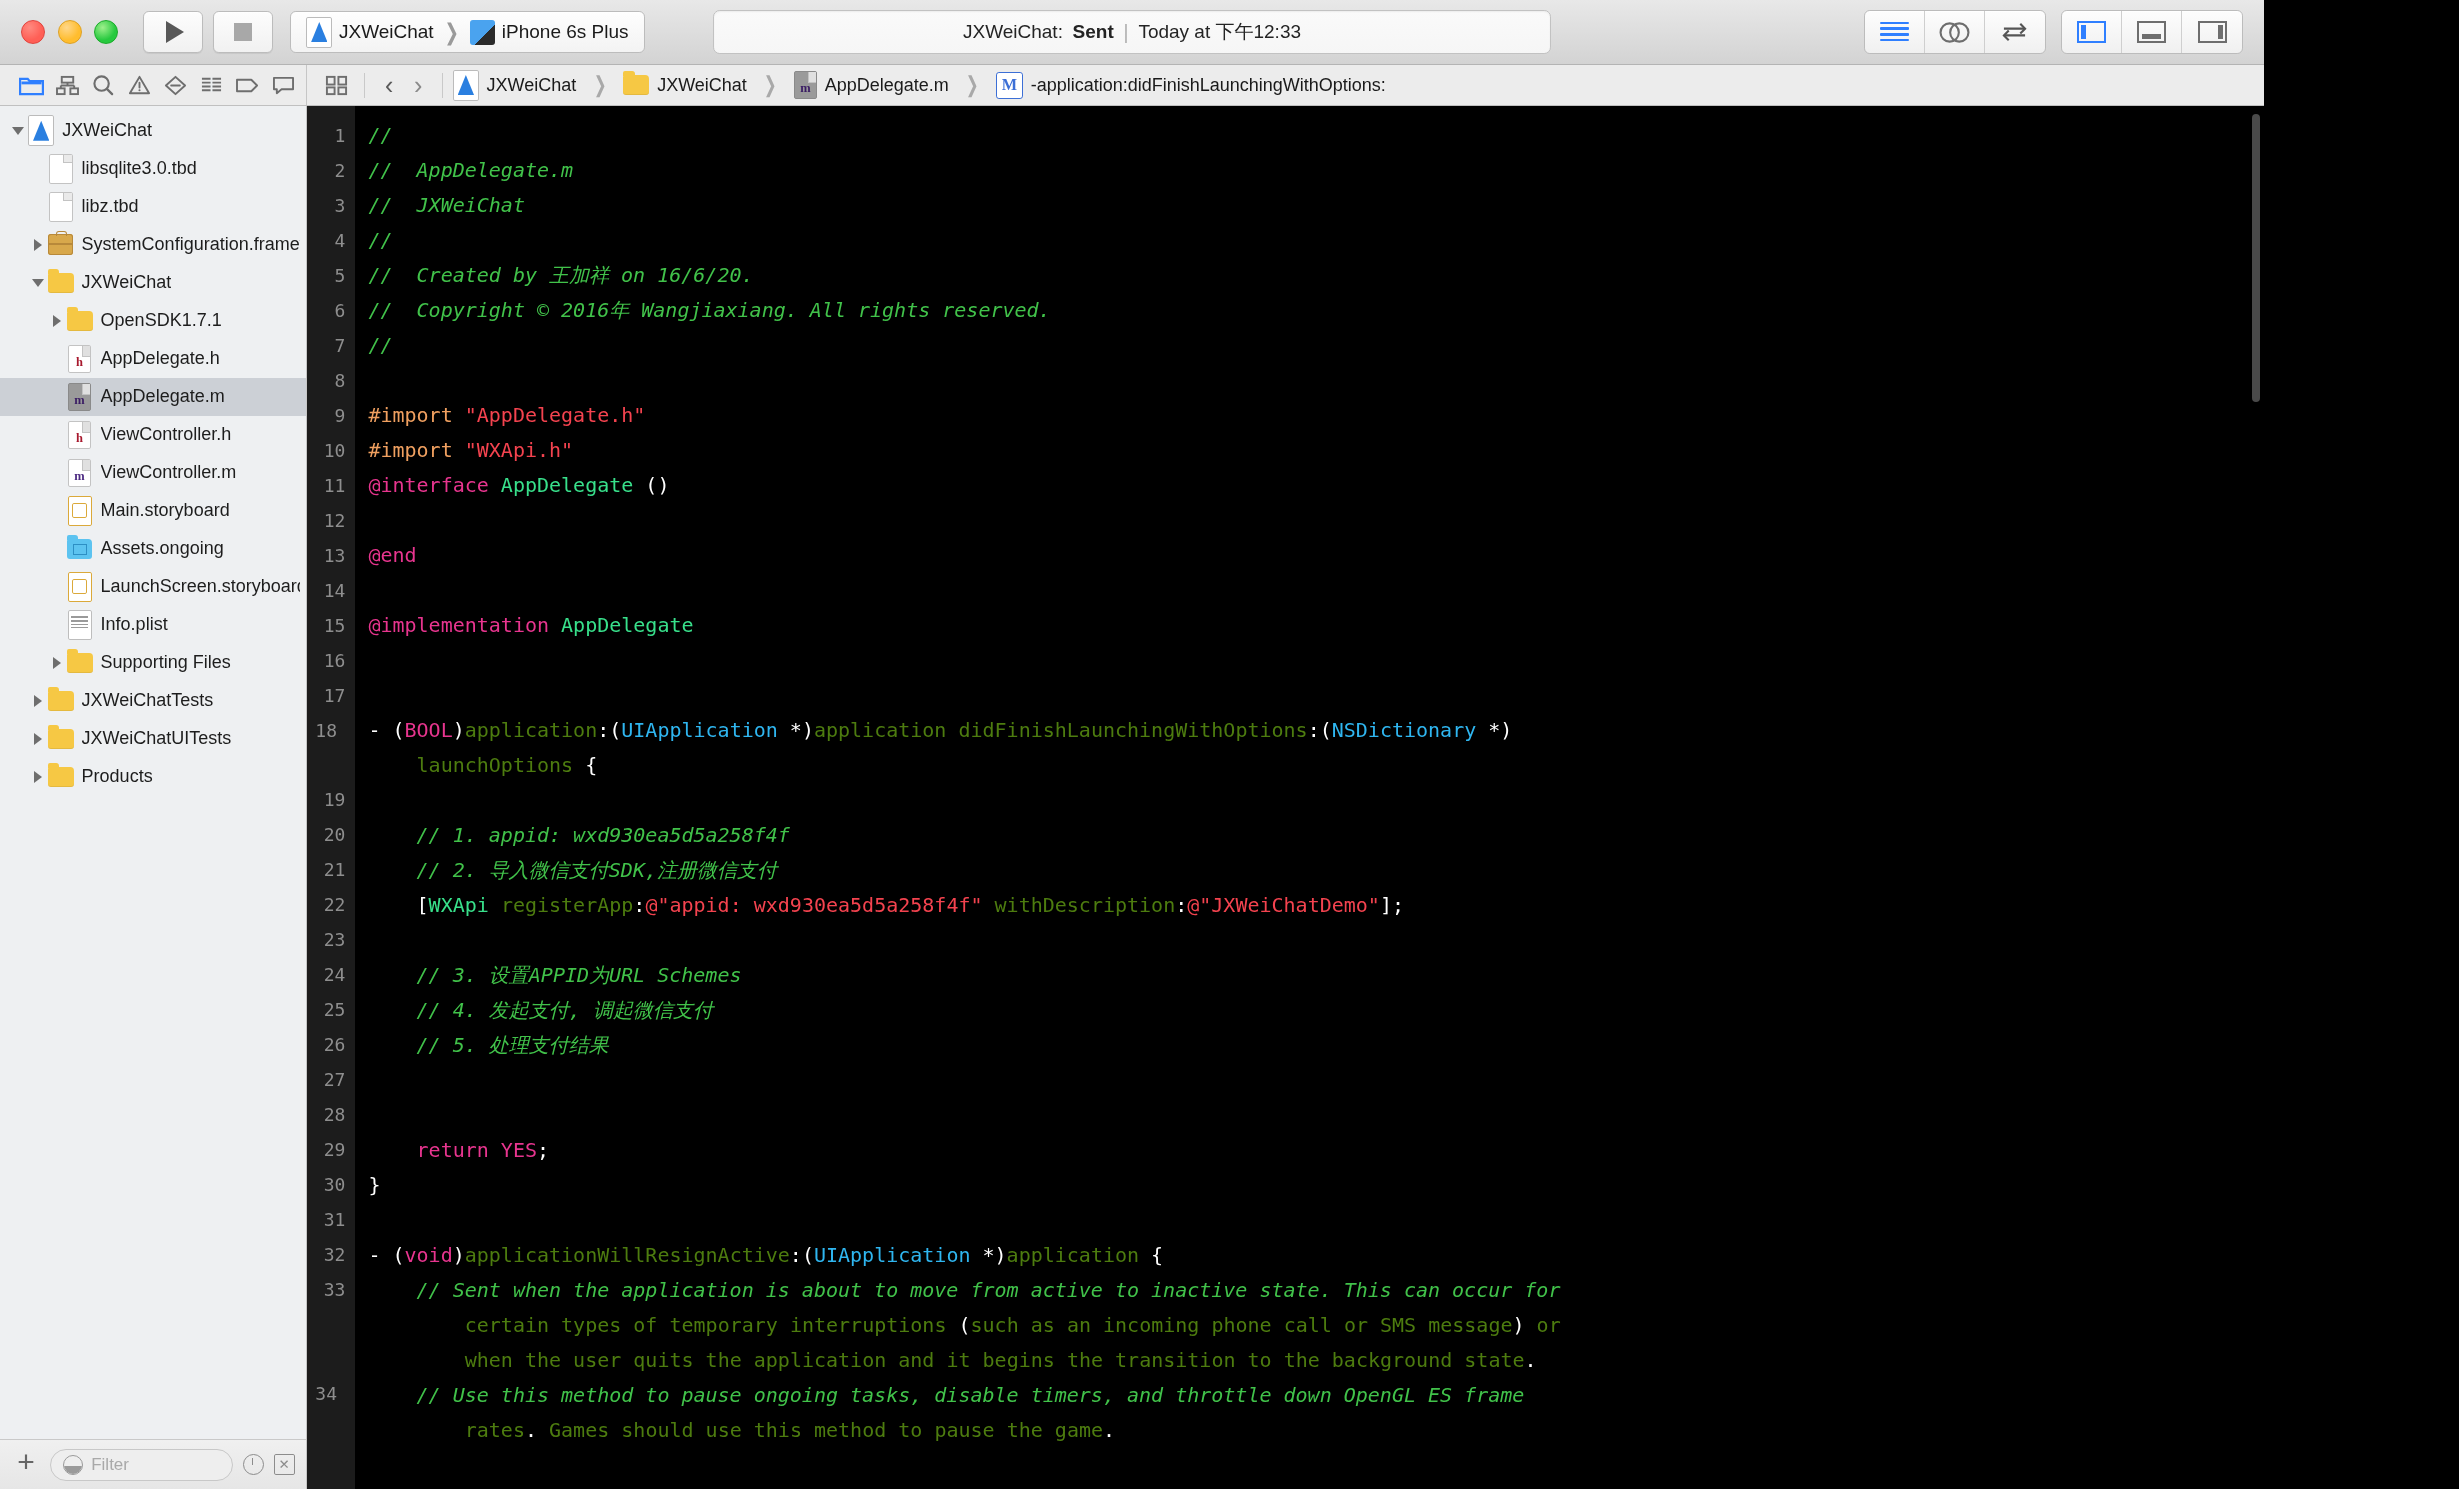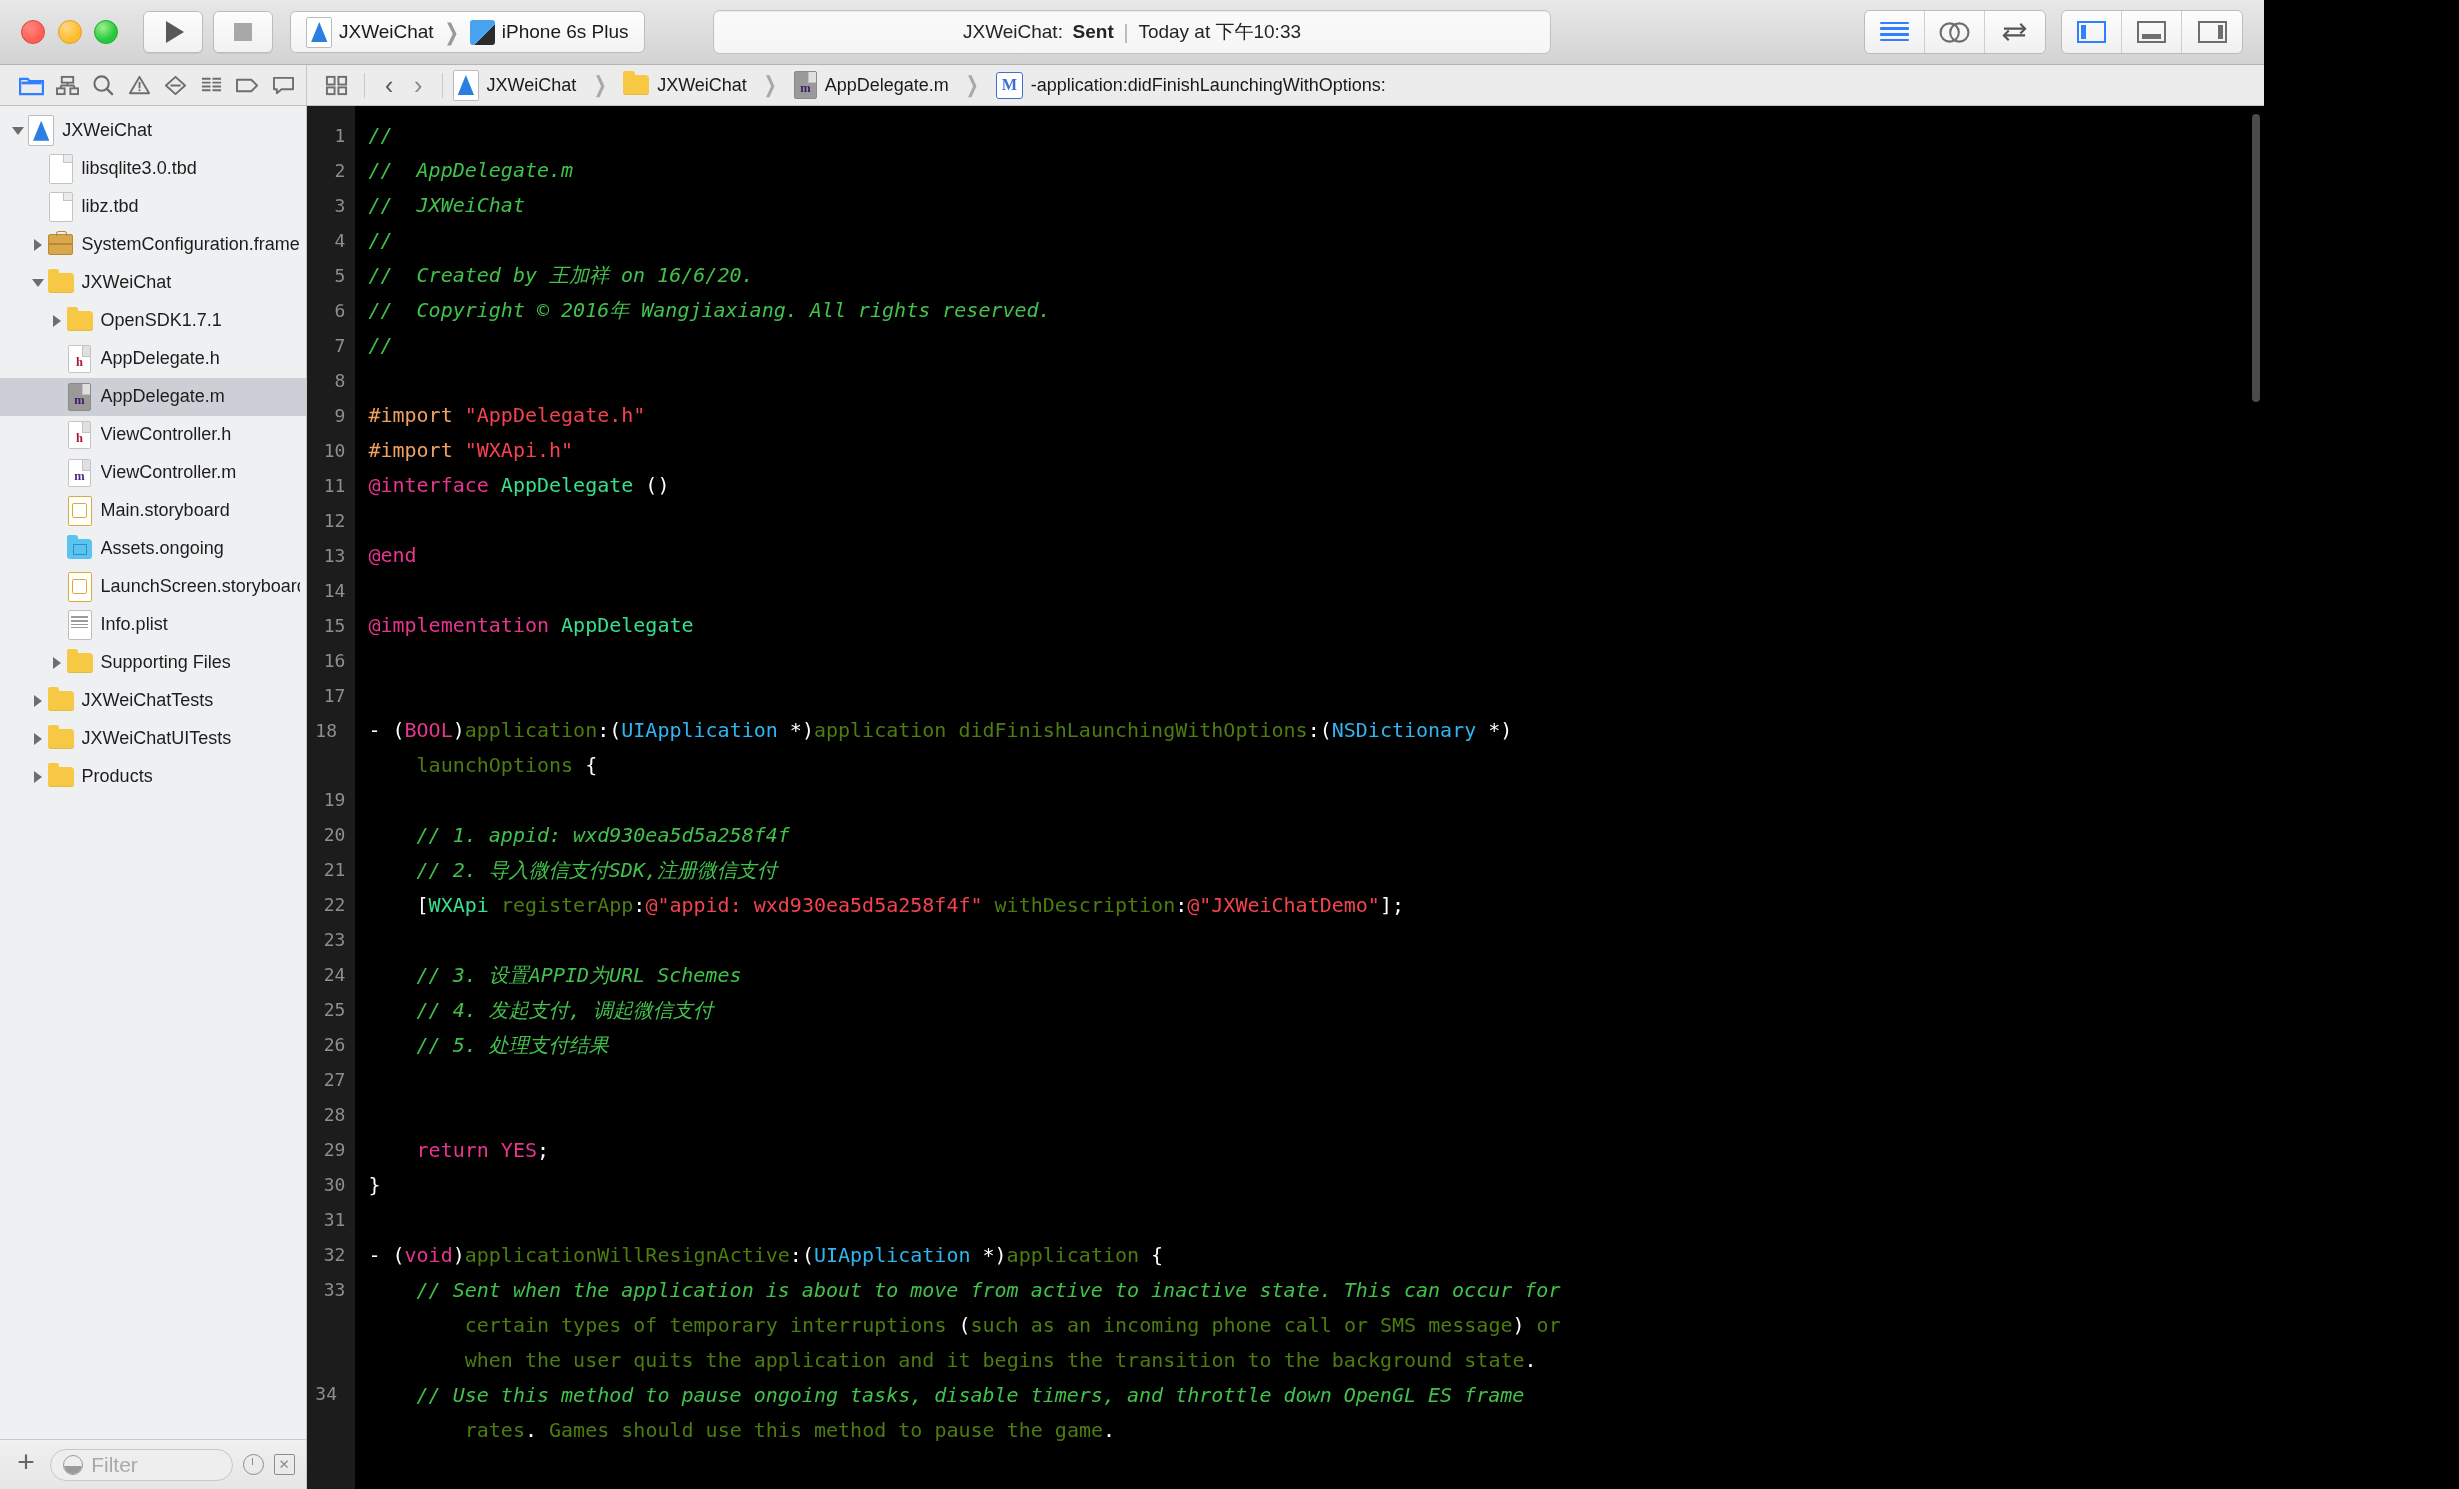--- a/index.html
+++ b/index.html
@@ -326,21 +326,21 @@
     align-items: center;
     padding: 0 11.5px;
     gap: 8.6px;
     box-sizing: border-box;
   }
   .filter-circ {
     width: 18px; height: 18px; border-radius: 50%;
     border: 1.9px solid #9a9a9a; position: relative; overflow: hidden; flex:none;
   }
   .filter-circ:after { content:''; position:absolute; left:0; right:0; bottom:0; height: 7.7px; background:#9a9a9a; }
-  .filter-ph { color: #a9a9a9; font-size: 21px; }
+  .filter-ph { color: #a9a9a9; font-size: 17px; }
   .filter-right { display:flex; align-items:center; gap:9.6px; }
   .clock-ic { width:19px;height:19px;border:1.9px solid #8c8c8c;border-radius:50%;position:relative;}
   .clock-ic:before{content:'';position:absolute;left:7.7px;top:2.9px;width:1.9px;height:6.7px;background:#8c8c8c;}
   .xbox-ic { width:19px;height:19px;border:1.9px solid #8c8c8c;border-radius:1.9px;display:flex;align-items:center;justify-content:center;font-size:13.4px;color:#8c8c8c;line-height:1;}
 
   
   .editor {
     flex: 1;
     display: flex;
     background: #000000;
@@ -420,21 +420,21 @@
       <span>JXWeiChat</span>
       <span class="scheme-sep">❯</span>
       <span style="display:inline-block;width:25px;height:25px;background:linear-gradient(135deg,#4aa3ef 60%,#2b2b2b 60%);border-radius:2.9px;"></span>
       <span>iPhone 6s Plus</span>
     </div>
 
     <div class="status-box">
       <span>JXWeiChat:</span>
       <span class="bold">Sent</span>
       <span class="sep">|</span>
-      <span>Today at 下午10:33</span>
+      <span>Today at 下午12:33</span>
     </div>
 
     <div class="toolbar-right">
       <div class="seg-group">
         <div class="seg">
           <span class="ed-icon">
             <span class="bar"></span>
               <span class="bar"></span>
               <span class="bar"></span>
               <span class="bar"></span>

